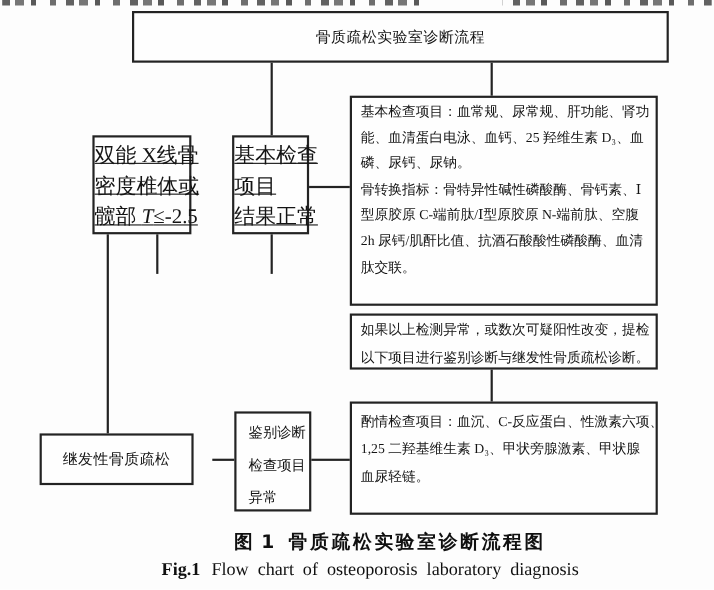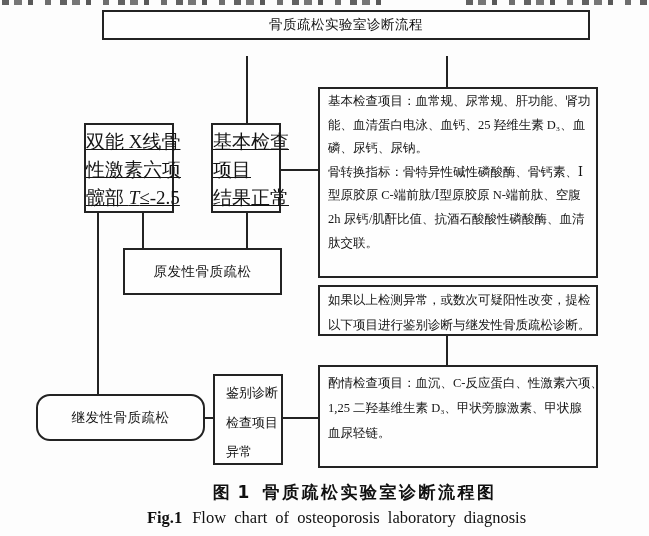--- a/index.html
+++ b/index.html
@@ -73,27 +73,27 @@
   <div class="v" style="left:246px; top:56px; height:68px;"></div>
   <div class="v" style="left:446px; top:56px; height:32px;"></div>
   <div class="h" style="left:280px; top:169px; width:40px;"></div>
   <div class="v" style="left:142px; top:212px; height:37px;"></div>
   <div class="v" style="left:246px; top:212px; height:37px;"></div>
   <div class="v" style="left:97px; top:212px; height:183px;"></div>
   <div class="v" style="left:446px; top:335px; height:31px;"></div>
   <div class="h" style="left:193px; top:417px; width:21px;"></div>
   <div class="h" style="left:282px; top:417px; width:37px;"></div>
 
-  <div class="box center label-md" style="left:102px; top:10px; width:488px; height:30px;">
+  <div class="box center label-md" style="left:120px; top:10px; width:488px; height:47px;">
     <span>骨质疏松实验室诊断流程</span>
   </div>
 
   <div class="box small-box" style="left:84px; top:123px; width:90px; height:90px;">
     <div class="ln">双能 X线骨</div>
-    <div class="ln">性激素六项</div>
+    <div class="ln">密度椎体或</div>
     <div class="ln"><span>髋部 </span><span class="ital">T</span><span>≤-2.5</span></div>
   </div>
 
   <div class="box small-box" style="left:211px; top:123px; width:70px; height:90px;">
     <div class="ln">基本检查</div>
     <div class="ln">项目</div>
     <div class="ln">结果正常</div>
   </div>
 
   <div class="box text-box tb-main" style="left:318px; top:87px; width:280px; height:191px;">
@@ -110,25 +110,22 @@
     <div class="ln">如果以上检测异常，或数次可疑阳性改变，提检</div>
     <div class="ln">以下项目进行鉴别诊断与继发性骨质疏松诊断。</div>
   </div>
 
   <div class="box text-box tb-opt" style="left:318px; top:365px; width:280px; height:103px;">
     <div class="ln">酌情检查项目：血沉、C-反应蛋白、性激素六项、</div>
     <div class="ln">1,25 二羟基维生素 D₃、甲状旁腺激素、甲状腺</div>
     <div class="ln">血尿轻链。</div>
   </div>
 
-  <div class="box center label-md" style="left:123px; top:248px; width:159px; height:47px;">
-    <span>原发性骨质疏松</span>
-  </div>
 
-  <div class="box center label-md" style="left:36px; top:394px; width:169px; height:47px;border-radius:14px;">
+  <div class="box center label-md" style="left:36px; top:394px; width:140px; height:47px;">
     <span>继发性骨质疏松</span>
   </div>
 
   <div class="box diff-box" style="left:213px; top:374px; width:70px; height:91px;font-family:Liberation Serif, serif;">
     <div class="ln">鉴别诊断</div>
     <div class="ln">检查项目</div>
     <div class="ln">异常</div>
   </div>
 
   <div class="caption-zh">

